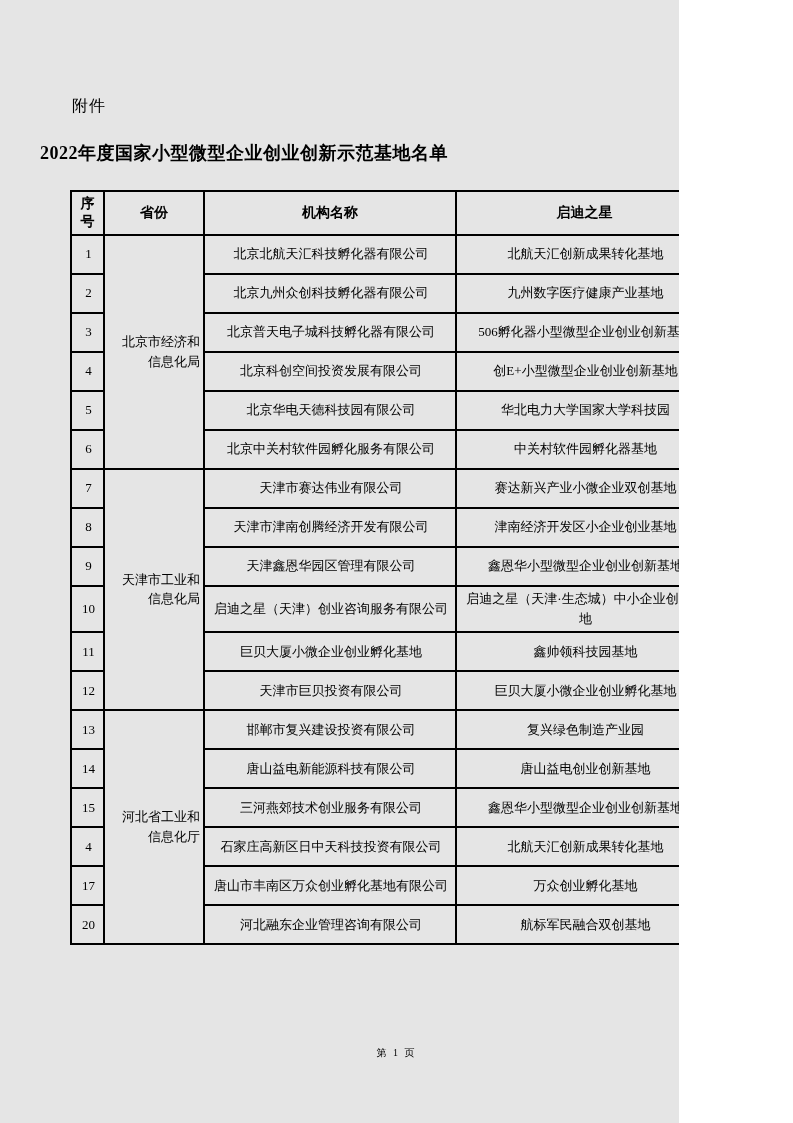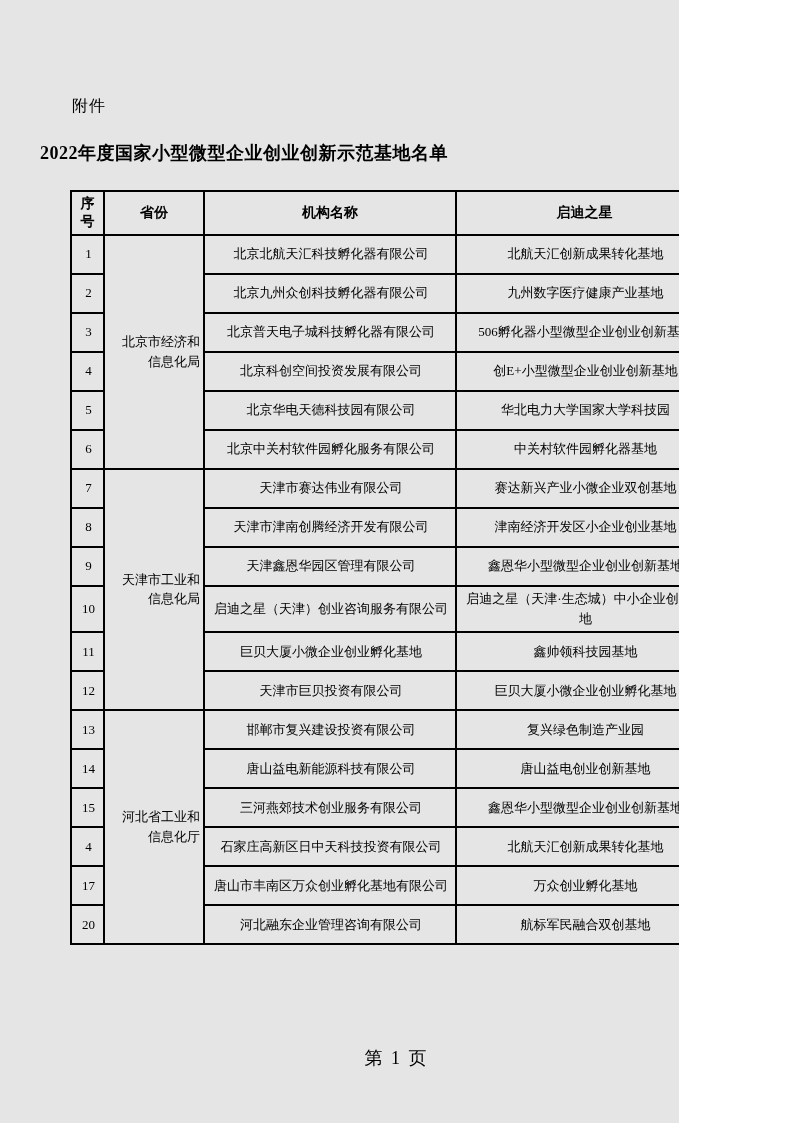--- a/index.html
+++ b/index.html
@@ -82,21 +82,21 @@
     text-align: center;
     word-break: break-all;
   }
   .footer {
     position: absolute;
     left: 0;
     width: 793px;
     top: 1046px;
     text-align: center;
     font-family: "Liberation Serif", serif;
-    font-size: 18px;
+    font-size: 10px;
     letter-spacing: 2px;
   }
 </style>
 </head>
 <body>
 
 <div class="page">
 
   <div class="attachment">附件</div>
 

